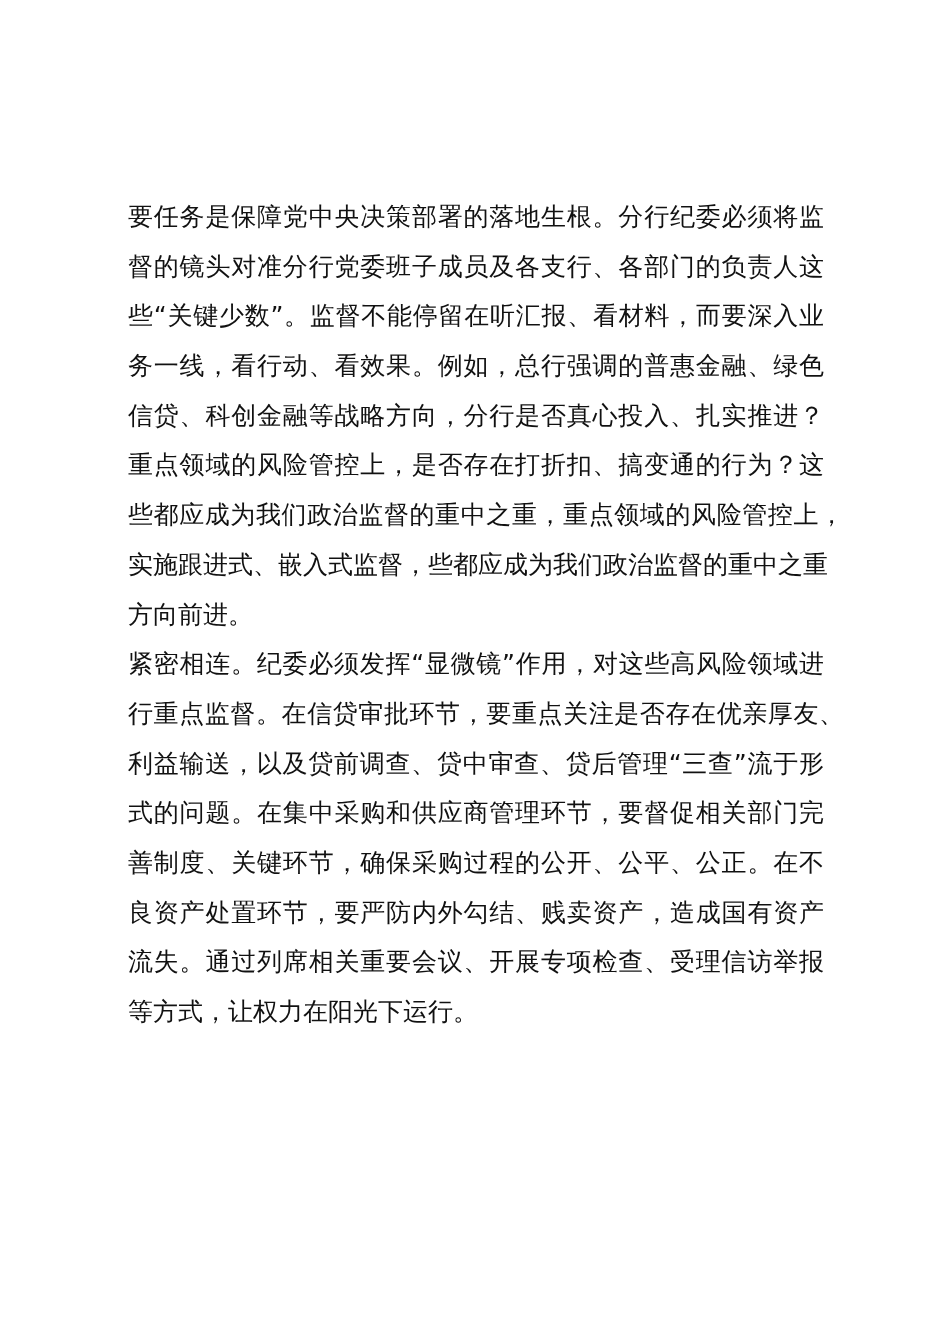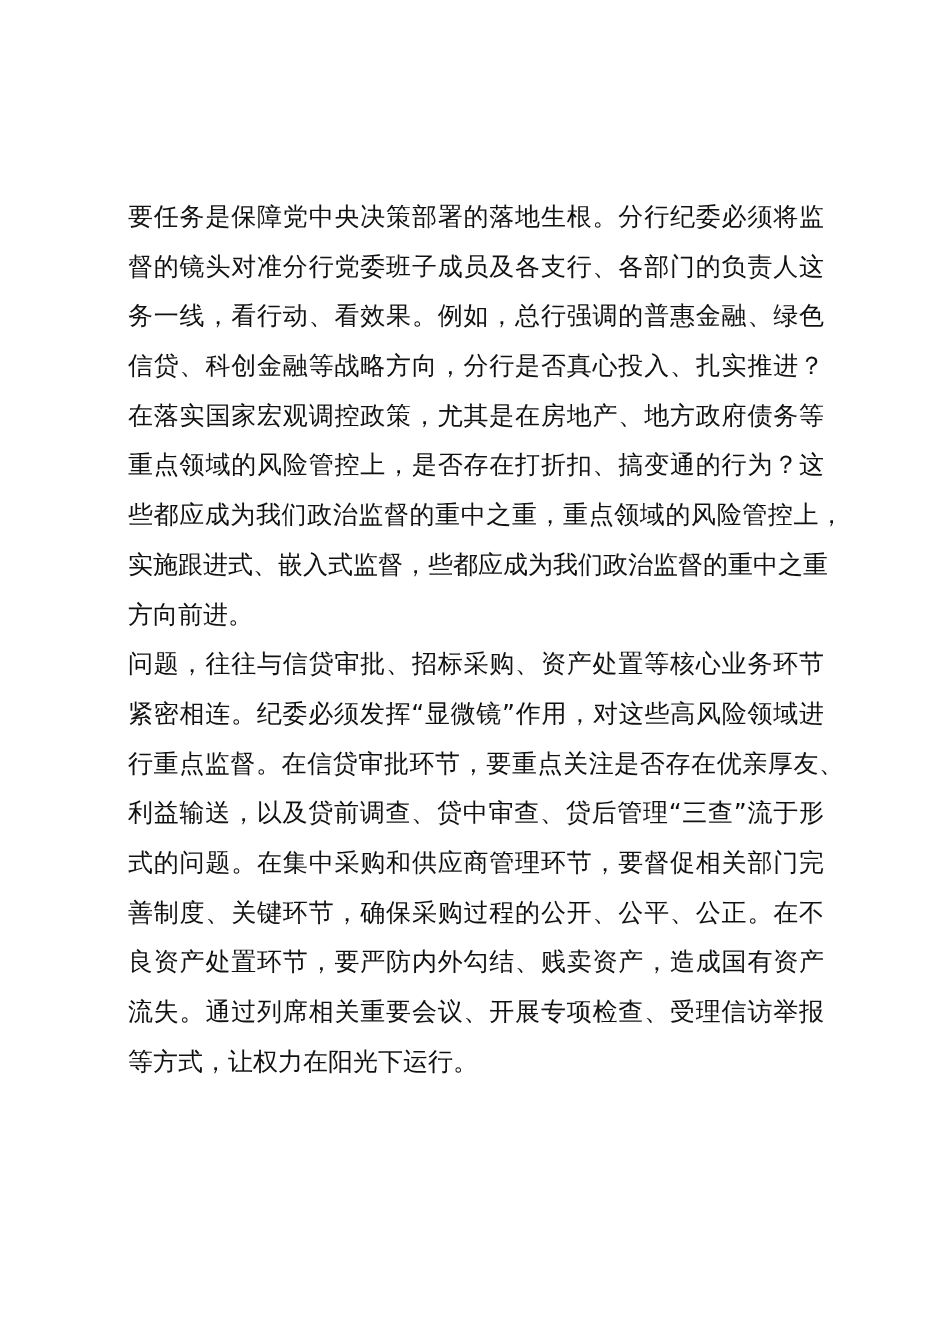--- a/index.html
+++ b/index.html
@@ -22,30 +22,29 @@
   .line.overflow { width: 716px; }
 </style>
 </head>
 <body>
 
 <div class="page">
   <div class="body-text">
     <div>
       <div class="line">要任务是保障党中央决策部署的落地生根。分行纪委必须将监</div>
       <div class="line">督的镜头对准分行党委班子成员及各支行、各部门的负责人这</div>
+      <div class="line">些“关键少数”。监督不能停留在听汇报、看材料，而要深入业</div>
       <div class="line">务一线，看行动、看效果。例如，总行强调的普惠金融、绿色</div>
       <div class="line">信贷、科创金融等战略方向，分行是否真心投入、扎实推进？</div>
-      <div class="line">在落实国家宏观调控政策，尤其是在房地产、地方政府债务等</div>
       <div class="line">重点领域的风险管控上，是否存在打折扣、搞变通的行为？这</div>
       <div class="line overflow">些都应成为我们政治监督的重中之重，重点领域的风险管控上，</div>
       <div class="line">实施跟进式、嵌入式监督，些都应成为我们政治监督的重中之重</div>
       <div class="line last">方向前进。</div>
     </div>
     <div>
-      <div class="line">问题，往往与信贷审批、招标采购、资产处置等核心业务环节</div>
       <div class="line">紧密相连。纪委必须发挥“显微镜”作用，对这些高风险领域进</div>
       <div class="line overflow">行重点监督。在信贷审批环节，要重点关注是否存在优亲厚友、</div>
       <div class="line">利益输送，以及贷前调查、贷中审查、贷后管理“三查”流于形</div>
       <div class="line">式的问题。在集中采购和供应商管理环节，要督促相关部门完</div>
       <div class="line">善制度、关键环节，确保采购过程的公开、公平、公正。在不</div>
       <div class="line">良资产处置环节，要严防内外勾结、贱卖资产，造成国有资产</div>
       <div class="line">流失。通过列席相关重要会议、开展专项检查、受理信访举报</div>
       <div class="line last">等方式，让权力在阳光下运行。</div>
     </div>
   </div>

